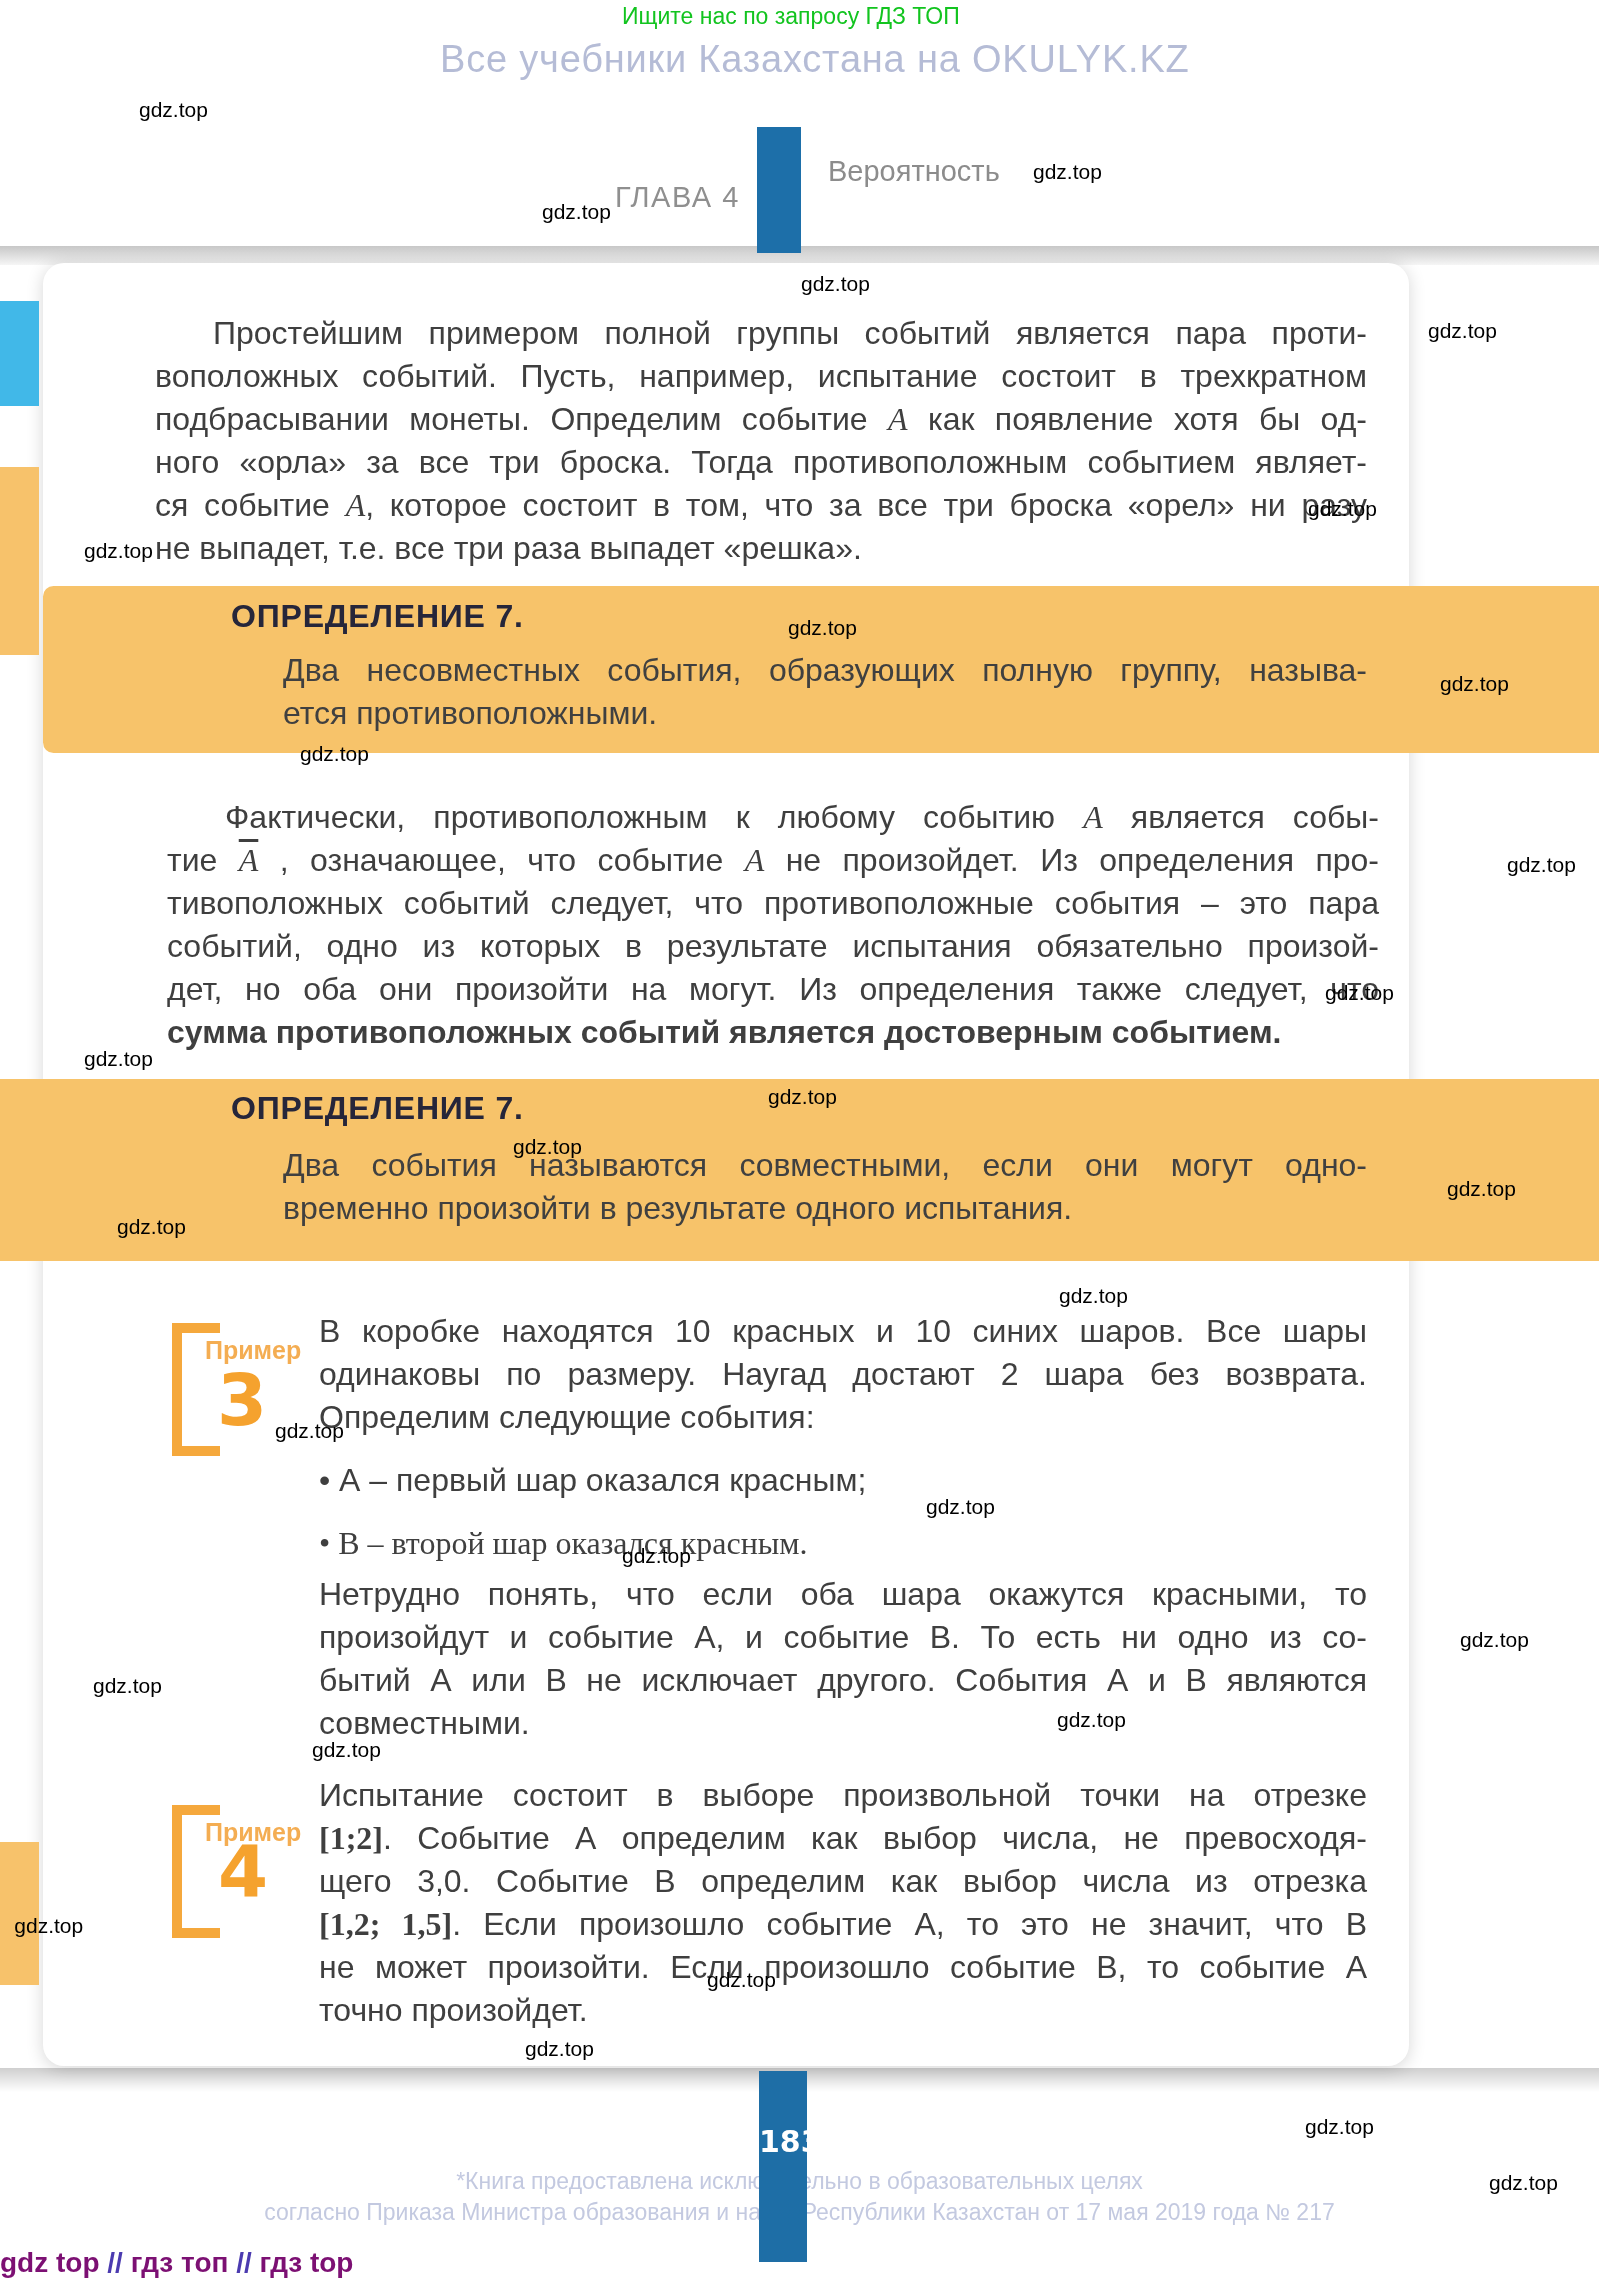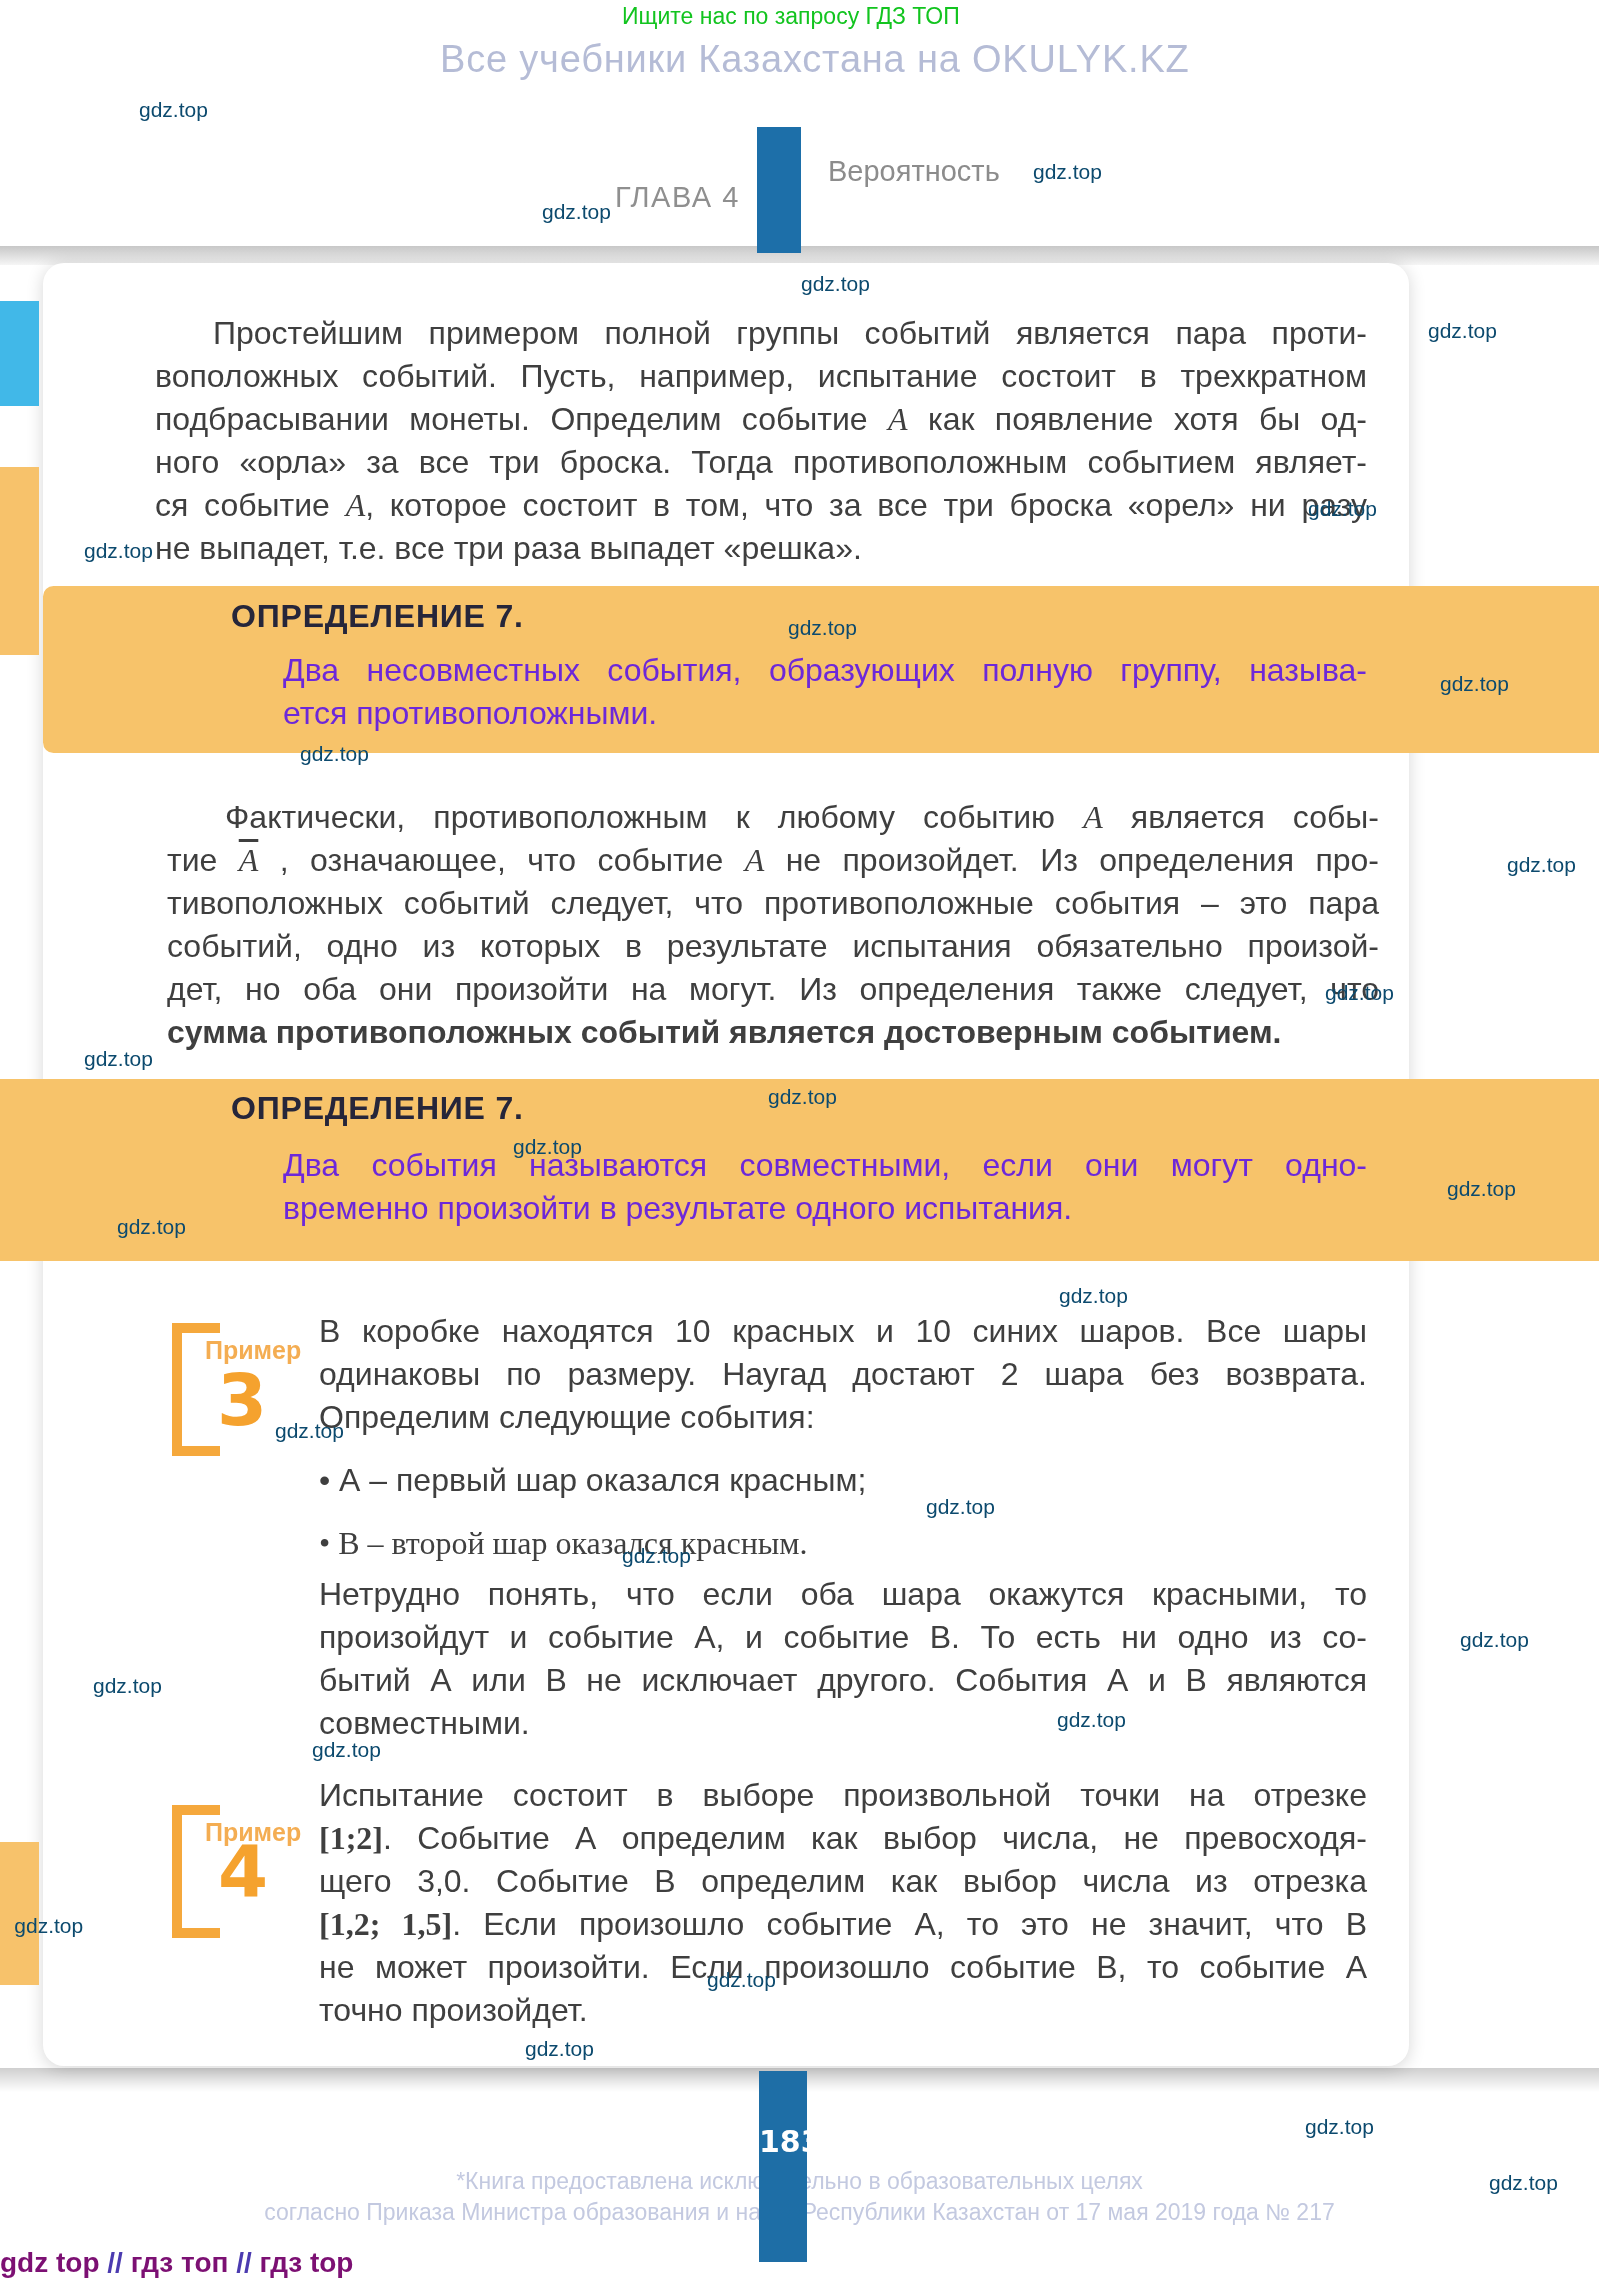--- a/index.html
+++ b/index.html
@@ -32,39 +32,39 @@
   .ind{text-indent:58px;}
   .b{font-weight:bold;}
   .mA{font-family:"Liberation Serif","DejaVu Serif",serif;font-style:italic;}
   .ov{text-decoration:overline;}
   .fm{font-family:"Liberation Serif","DejaVu Serif",serif;font-weight:bold;}
   
   .defbox{background:#f7c36a;z-index:2;}
   .defbox.d1{left:43px;top:586px;width:1556px;height:167px;border-radius:10.5px 0 0 10.5px;}
   .defbox.d2{left:0;top:1079px;width:1599px;height:182px;}
   .deftitle{position:absolute;font-size:32px;font-weight:bold;color:#26263a;letter-spacing:0.8px;}
-  .defbody{position:absolute;font-size:32px;line-height:43px;color:#6d28d9;}
+  .defbody{position:absolute;font-size:32px;line-height:43px;color:#404040;}
   .defbody div{height:43px;white-space:nowrap;}
   .defbody div.j{white-space:normal;text-align:justify;text-align-last:justify;}
   
   .brk{border:10.5px solid #f5a83c;border-right:none;z-index:2;}
   .exlabel{font-size:25px;font-weight:bold;color:#f4ad52;z-index:3;}
   .exnum{font-family:"DejaVu Sans",sans-serif;font-size:72px;line-height:1;font-weight:bold;color:#f5a22e;z-index:3;}
   .lh66{line-height:50px;}
   
   .numbar{left:759px;top:2071px;width:48px;height:191px;background:#1e6ea6;z-index:3;}
   .pagenum{position:absolute;left:0;top:53px;width:100%;text-align:center;
            font-family:"DejaVu Sans",sans-serif;font-size:30px;font-weight:bold;color:#fff;}
   .foot{left:0;width:1599px;text-align:center;font-size:23px;color:#c3c9e0;z-index:2;}
   .f1{top:2168px;} .f2{top:2199px;}
   .gdzline{left:0;top:2247px;width:1599px;text-align:left;font-size:28px;font-weight:600;
            color:#7c1073;z-index:3;}
   .gdzline .sl{color:#4b3bb0;}
   
-  #wm-layer span{position:absolute;font-size:21px;color:#0c4a6e;z-index:5;white-space:nowrap;}
+  #wm-layer span{position:absolute;font-size:21px;color:#000000;z-index:5;white-space:nowrap;}
 </style>
 </head>
 <body>
 
 <div class="page">
 
   <div class="abs band-top"></div>
   <div class="abs band-bottom"></div>
 
   <div class="abs promo">Ищите нас по запросу ГДЗ ТОП</div>

